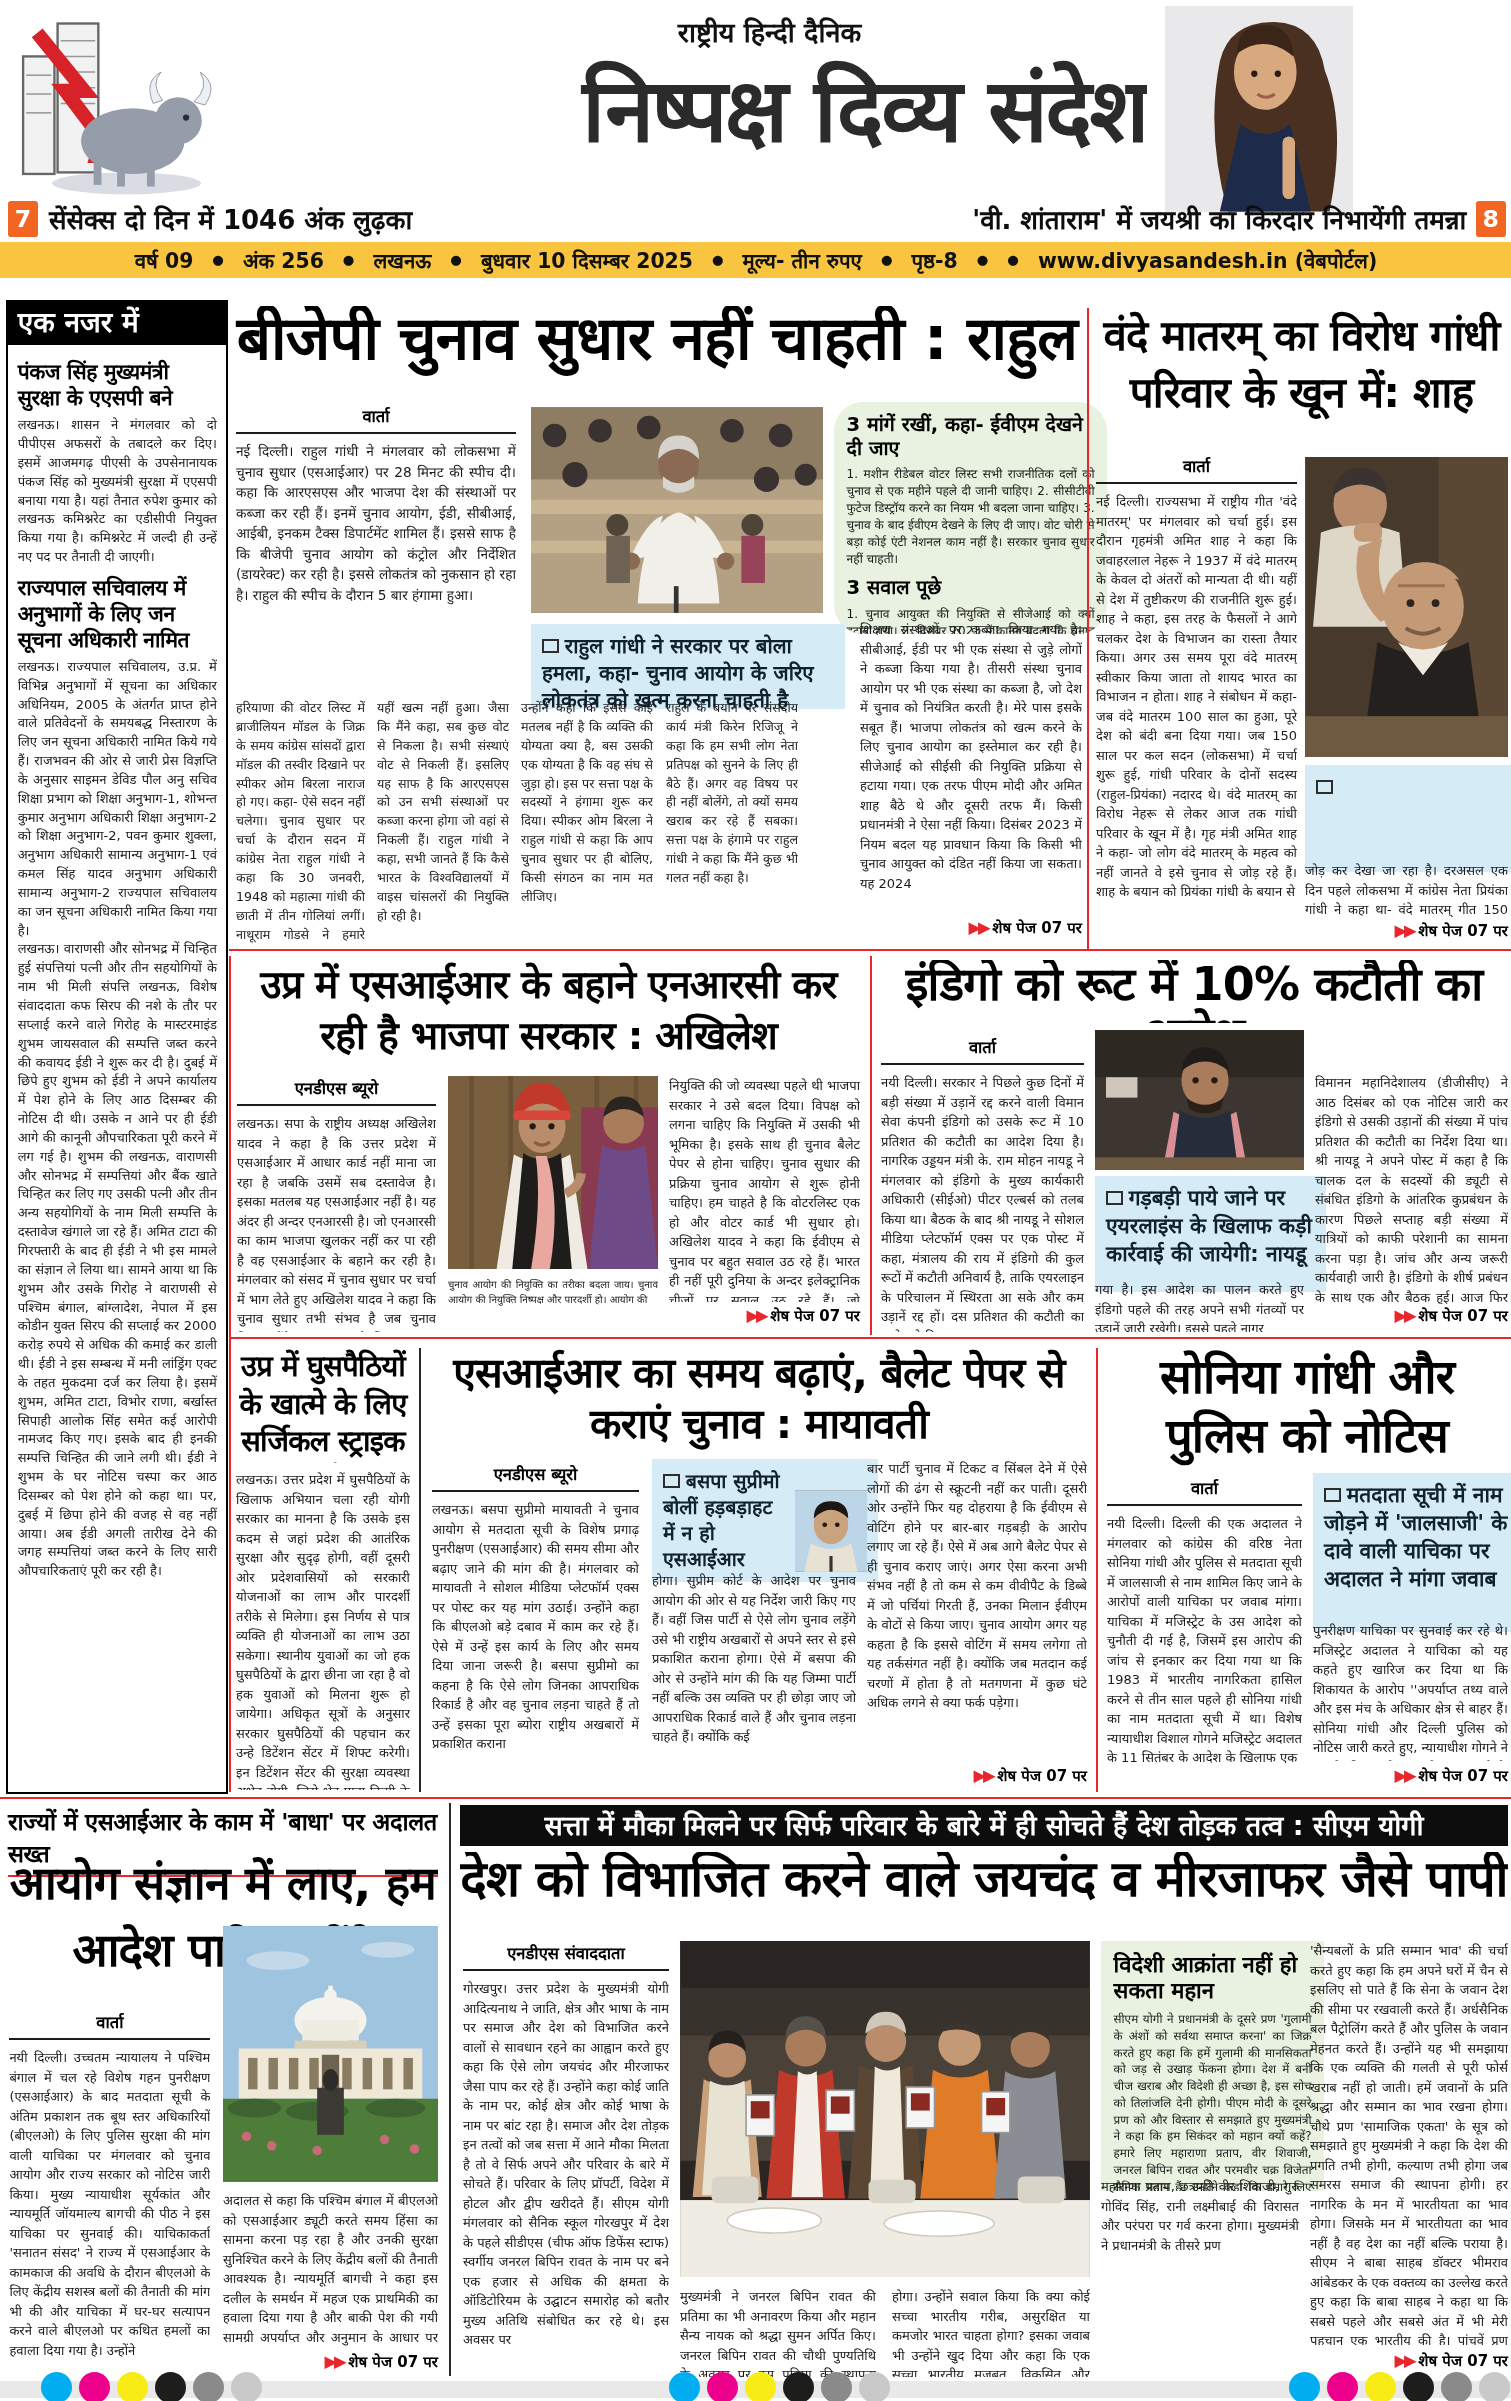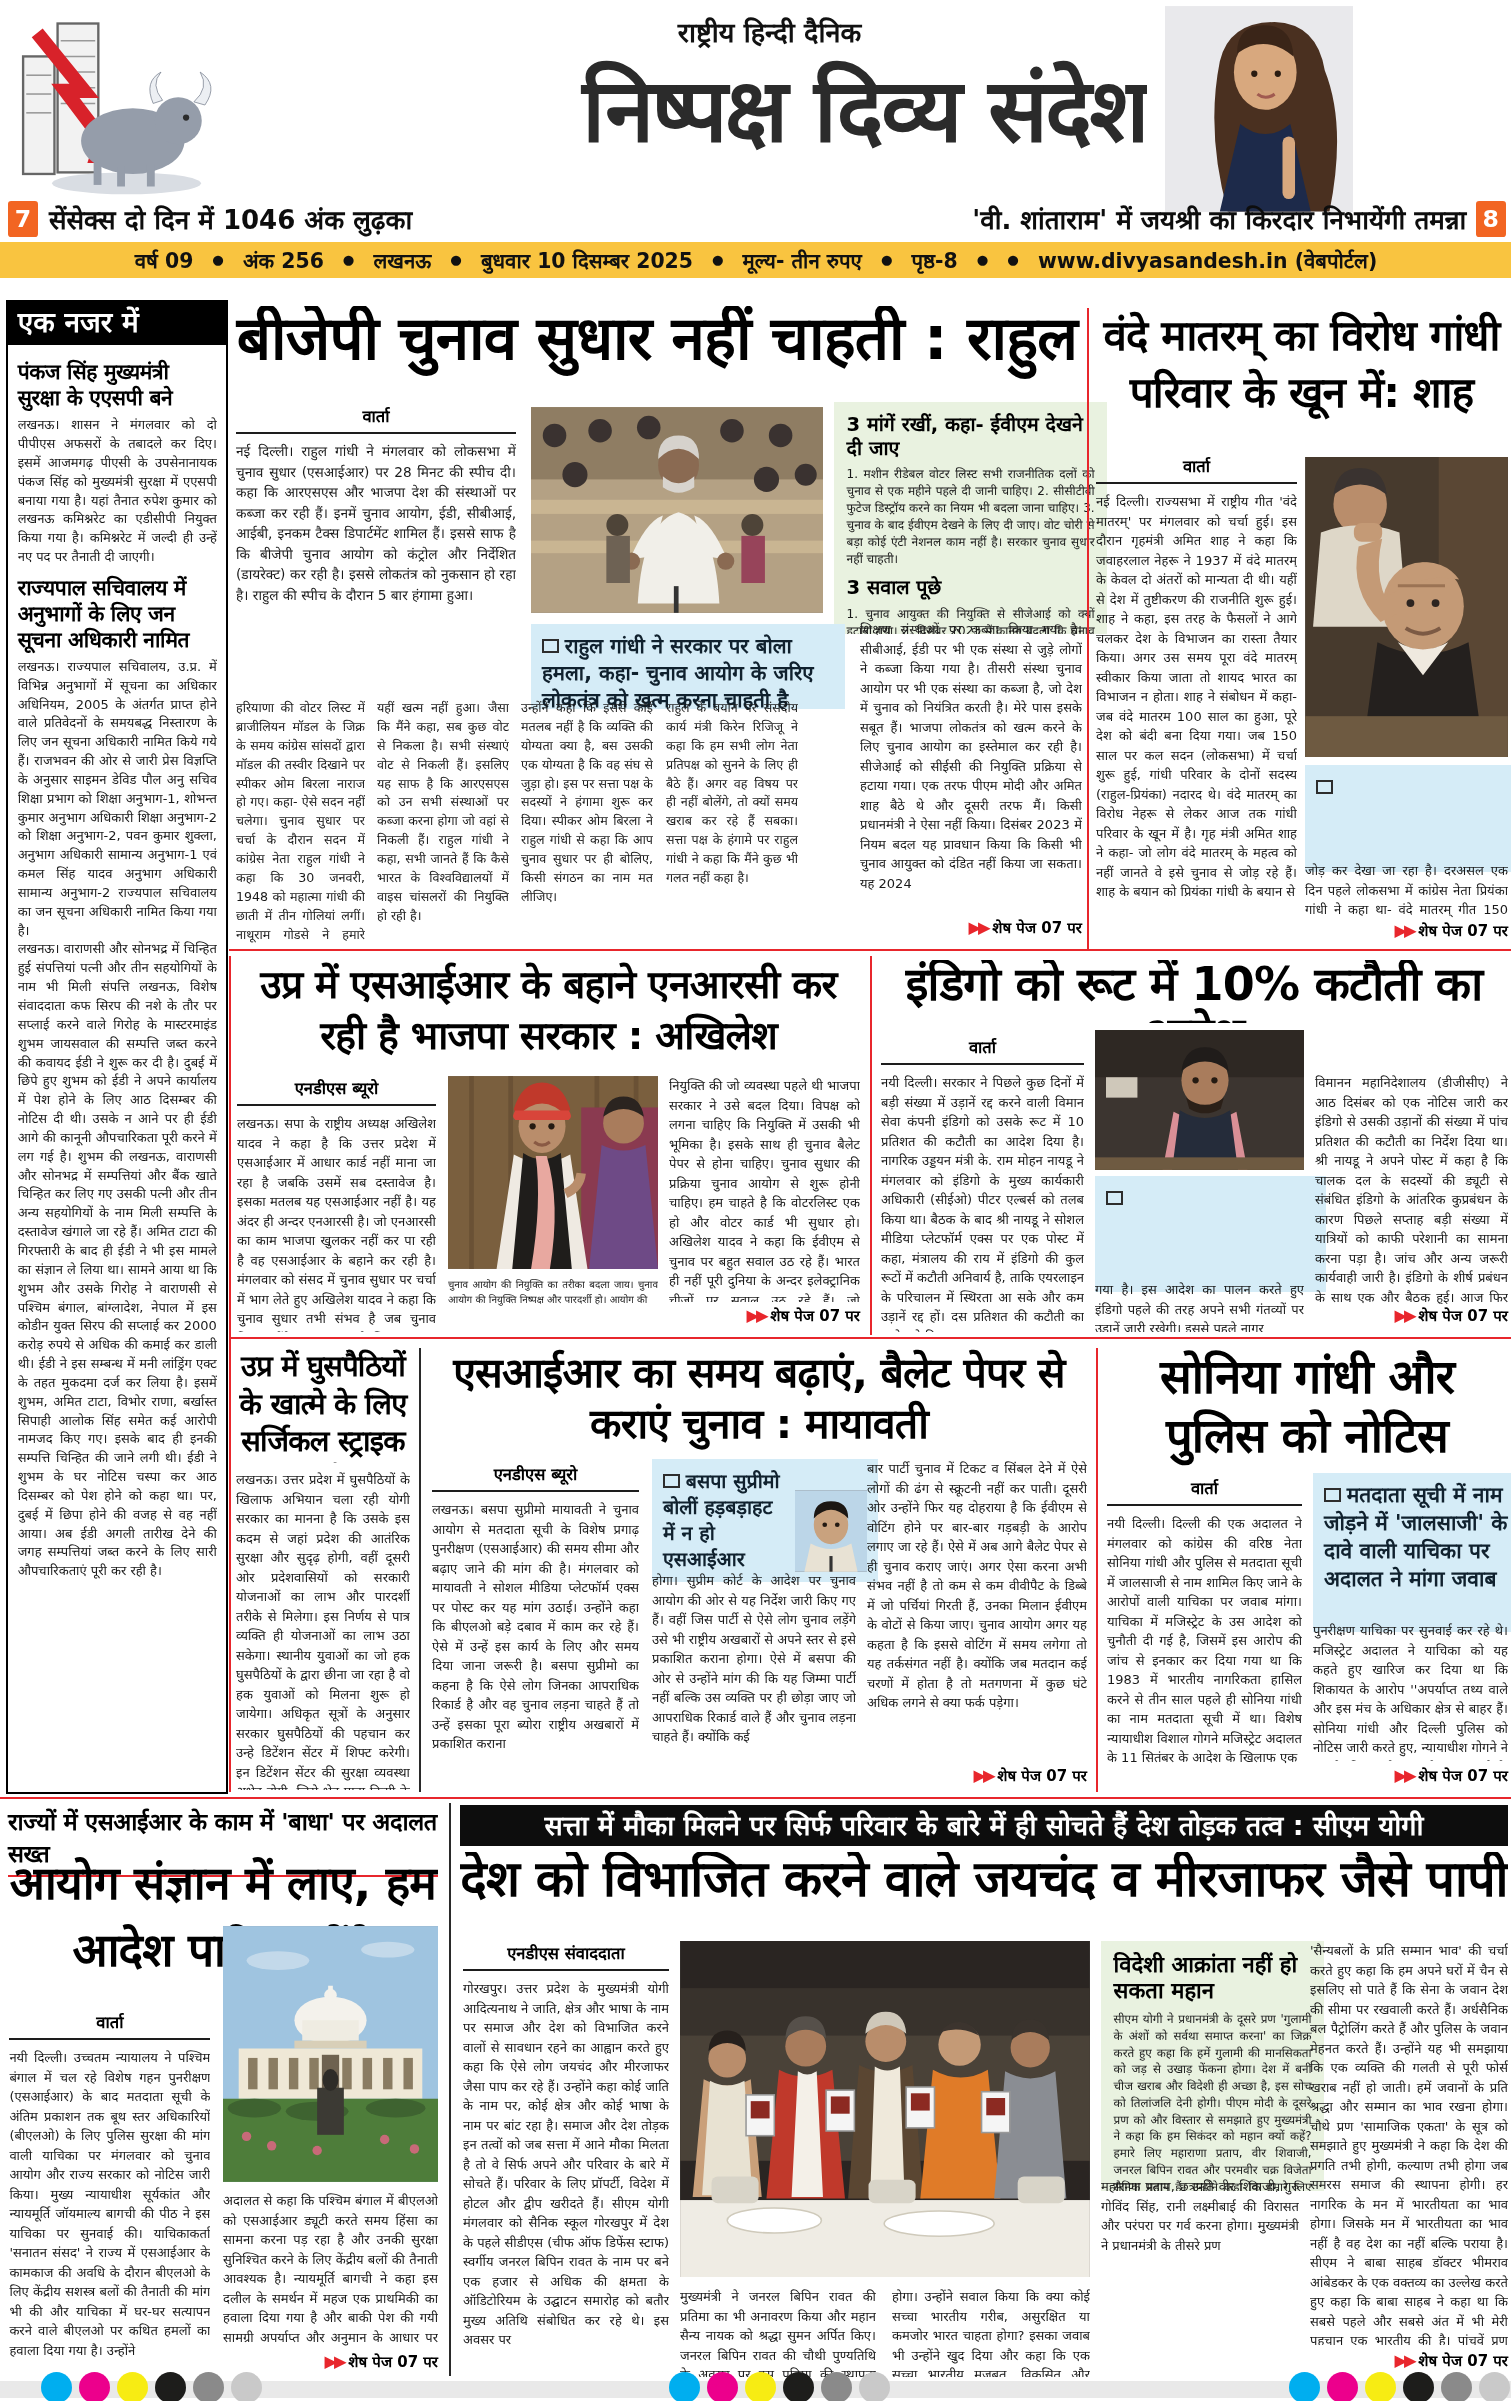--- a/index.html
+++ b/index.html
@@ -150,21 +150,21 @@
         <circle cx="248" cy="196" r="11" fill="#8a6a52"></circle>
       <g fill="#4e4438">
           <circle cx="110" cy="150" r="14"></circle>
           <circle cx="282" cy="150" r="14"></circle>
         </g>
       <rect x="96" y="164" width="30" height="60" fill="#6e6254"></rect>
         <rect x="268" y="164" width="30" height="60" fill="#97445a"></rect>
       <rect x="182" y="228" width="6" height="34" fill="#333"></rect>
     </svg>
   </div>
-  <div class="abs greenbox" style="left:834px;top:402px;width:248px;height:210px;">
+  <div class="abs greenbox" style="left:834px;top:402px;width:248px;height:210px;border-radius:29px;">
     <div class="gb-h" style="font-size:19.6px;">3 मांगें रखीं, कहा- ईवीएम देखने दी जाए</div>
     <div class="gb-t" style="font-size:12px;">1. मशीन रीडेबल वोटर लिस्ट सभी राजनीतिक दलों को चुनाव से एक महीने पहले दी जानी चाहिए। 2. सीसीटीवी फुटेज डिस्ट्रॉय करने का नियम भी बदला जाना चाहिए। 3. चुनाव के बाद ईवीएम देखने के लिए दी जाए। वोट चोरी से बड़ा कोई एंटी नेशनल काम नहीं है। सरकार चुनाव सुधार नहीं चाहती।</div>
     <div class="gb-h" style="font-size:19.6px;margin-top:7.9px;">3 सवाल पूछे</div>
     <div class="gb-t" style="font-size:12px;">1. चुनाव आयुक्त की नियुक्ति से सीजेआई को क्यों हटाया गया। 2. दिसंबर 2023 में कानून बदला कि चुनाव आयुक्त को दंडित नहीं किया जा सकता। 3. चुनाव के 45 दिन बाद सीसीटीवी फुटेज क्यों डिलीट किए</div>
   </div>
   <div class="abs bluebox" style="left:531px;top:624px;width:292px;height:66px;font-size:20.4px;">
     <span class="sqb"></span><span>राहुल गांधी ने सरकार पर बोला हमला, कहा- चुनाव आयोग के जरिए लोकतंत्र को खत्म करना चाहती है भाजपा</span>
   </div>
   <div class="abs body-txt" style="left:236px;top:699px;width:129px;height:247px;font-size:12.6px;">हरियाणा की वोटर लिस्ट में ब्राजीलियन मॉडल के जिक्र के समय कांग्रेस सांसदों द्वारा मॉडल की तस्वीर दिखाने पर स्पीकर ओम बिरला नाराज हो गए। कहा- ऐसे सदन नहीं चलेगा। चुनाव सुधार पर चर्चा के दौरान सदन में कांग्रेस नेता राहुल गांधी ने कहा कि 30 जनवरी, 1948 को महात्मा गांधी की छाती में तीन गोलियां लगीं। नाथूराम गोडसे ने हमारे राष्ट्रपिता की हत्या कर दी। आज हमारे दोस्तों ने उन्हें दूर धकेल दिया है। वह एक असहज सच्चाई हैं, लेकिन प्रोजेक्ट</div>
   <div class="abs body-txt" style="left:377px;top:699px;width:132px;height:247px;font-size:12.6px;">यहीं खत्म नहीं हुआ। जैसा कि मैंने कहा, सब कुछ वोट से निकला है। सभी संस्थाएं वोट से निकली हैं। इसलिए यह साफ है कि आरएसएस को उन सभी संस्थाओं पर कब्जा करना होगा जो वहां से निकली हैं। राहुल गांधी ने कहा, सभी जानते हैं कि कैसे भारत के विश्वविद्यालयों में वाइस चांसलरों की नियुक्ति हो रही है।</div>
@@ -268,21 +268,21 @@
       <path d="M110 52 q30 -24 60 0 q-4 -30 -30 -30 t-30 30 Z" fill="#201c1a"></path>
       <path d="M116 86 q24 18 48 0 l-4 14 q-20 12 -40 0 Z" fill="#2b2018"></path>
       <path d="M100 104 q40 22 80 0 l14 74 h-108 Z" fill="#d98f96"></path>
       <path d="M108 102 q32 20 64 0 l10 76 h-84 Z" fill="#252c3a"></path>
       <circle cx="128" cy="64" r="4" fill="#241a12"></circle>
         <circle cx="152" cy="64" r="4" fill="#241a12"></circle>
       <rect x="0" y="162" width="266" height="16" fill="#6e5a41"></rect>
     </svg>
   </div>
   <div class="abs bluebox" style="left:1095px;top:1176px;width:209px;height:97px;font-size:21px;">
-    <span class="sqb"></span>
+    <span class="sqb"></span><span>गड़बड़ी पाये जाने पर एयरलाइंस के खिलाफ कड़ी कार्रवाई की जायेगी: नायडू</span>
   </div>
   <div class="abs body-txt" style="left:1095px;top:1280px;width:209px;height:52px;font-size:13px;">गया है। इस आदेश का पालन करते हुए इंडिगो पहले की तरह अपने सभी गंतव्यों पर उड़ानें जारी रखेगी। इससे पहले नागर</div>
   <div class="abs body-txt" style="left:1315px;top:1073px;width:193px;height:231px;font-size:13px;">विमानन महानिदेशालय (डीजीसीए) ने आठ दिसंबर को एक नोटिस जारी कर इंडिगो से उसकी उड़ानों की संख्या में पांच प्रतिशत की कटौती का निर्देश दिया था। श्री नायडू ने अपने पोस्ट में कहा है कि चालक दल के सदस्यों की ड्यूटी से संबंधित इंडिगो के आंतरिक कुप्रबंधन के कारण पिछले सप्ताह बड़ी संख्या में यात्रियों को काफी परेशानी का सामना करना पड़ा है। जांच और अन्य जरूरी कार्यवाही जारी है। इंडिगो के शीर्ष प्रबंधन के साथ एक और बैठक हुई। आज फिर इंडिगो के सीईओ पीटर एल्बर्स को अपडेट देने के लिए मंत्रालय में तलब किया गया था। बैठक में श्री एल्बर्स ने बताया कि छह दिसंबर तक रद्द उड़ानों के लिए शत-प्रतिशत रिफंड</div>
   <div class="abs contd" style="left:1315px;top:1305px;width:193px;">
     <span class="arr">▶▶</span>
     <span>शेष पेज 07 पर</span>
   </div>
 </div>
 
 <div class="abs hline-red" style="left:229px;top:1337px;width:1282px;"></div>

